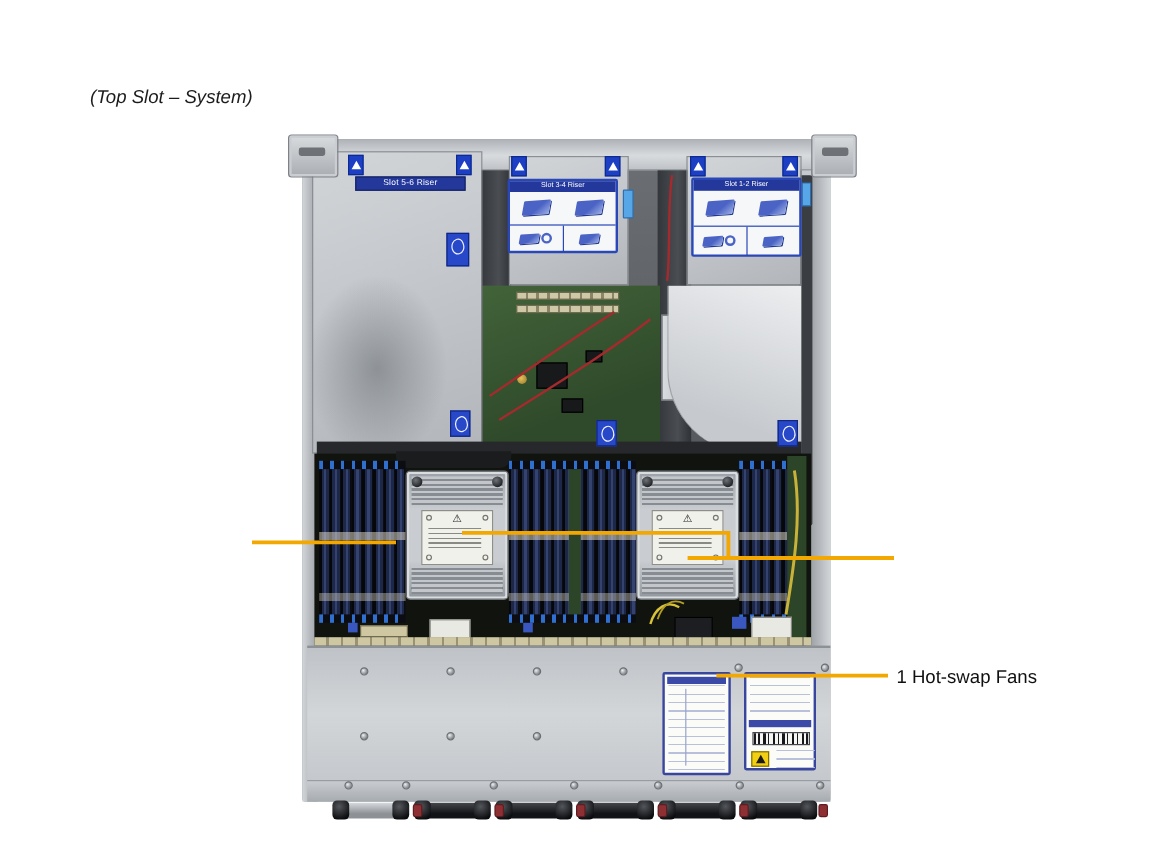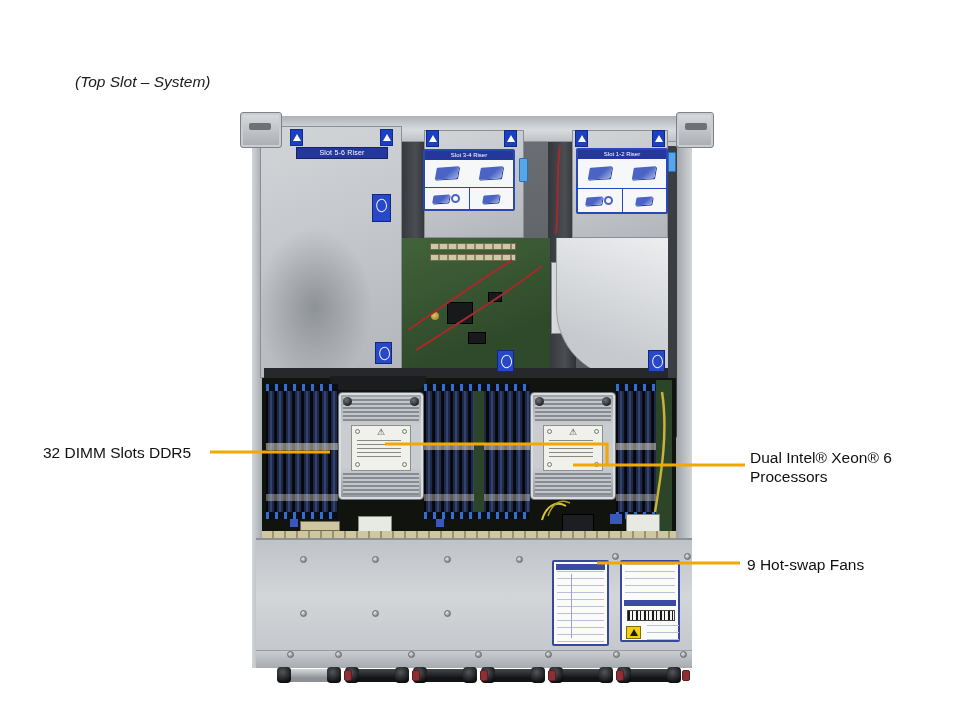--- a/index.html
+++ b/index.html
@@ -327,17 +327,15 @@
     <path d="M542,520 C546,506 556,500 566,506" stroke="#d8c23a" stroke-width="2" fill="none"></path>
     <path d="M548,516 C552,504 560,498 570,503" stroke="#b59d22" stroke-width="1.5" fill="none"></path>
   </svg>
 
   <svg class="overlay">
     <path d="M210,452 L330,452" stroke="#F2A800" stroke-width="3.2" fill="none"></path>
     <path d="M385,444 L607,444 L607,465 M573,465 L745,465" stroke="#F2A800" stroke-width="3.2" fill="none"></path>
     <path d="M597,563 L740,563" stroke="#F2A800" stroke-width="3.2" fill="none"></path>
   </svg>
 
-  <div class="callout-label" style="left:43px;top:443px;">32 DIMM Slots DDR5</div>
-  <div class="callout-label" style="left:750px;top:448px;width:160px;">Dual Intel® Xeon® 6 Processors</div>
-  <div class="callout-label" style="left:747px;top:555px;">9 Hot-swap Fans</div>
+  <div class="callout-label" style="left:747px;top:555px;">1 Hot-swap Fans</div>
 
 </div>
 
 </body></html>

